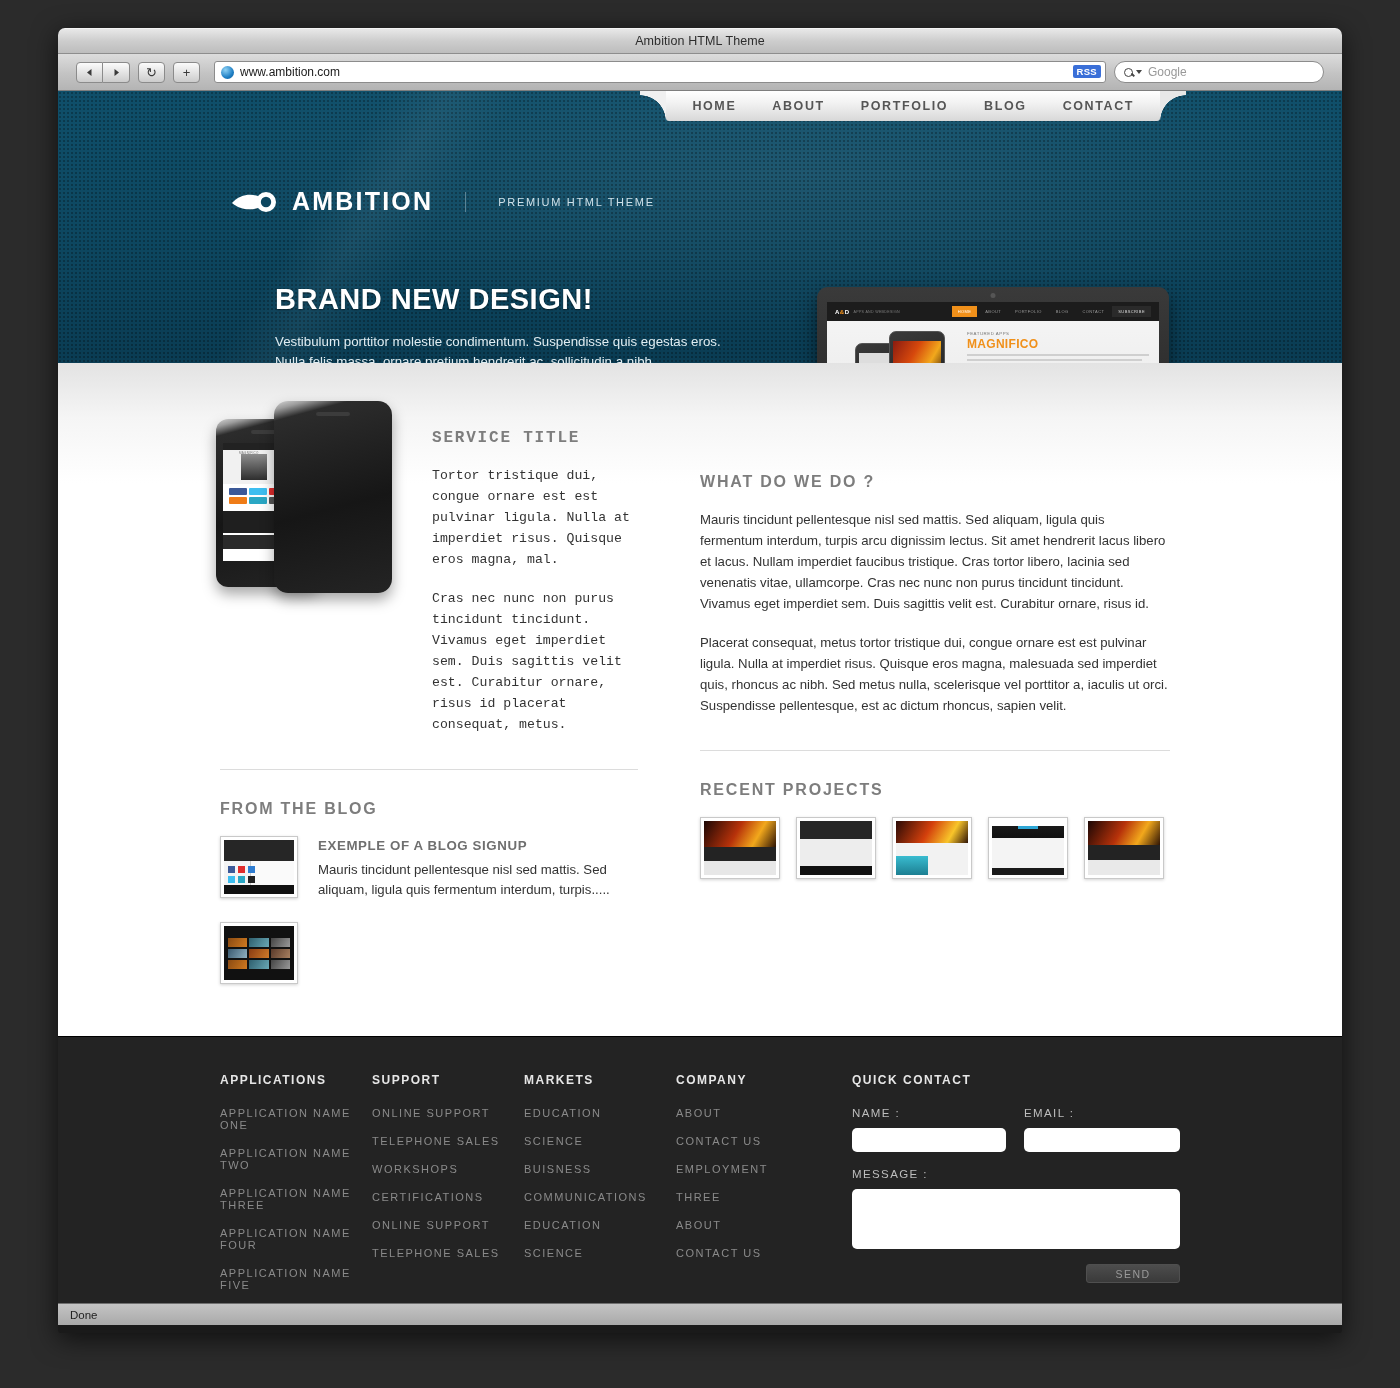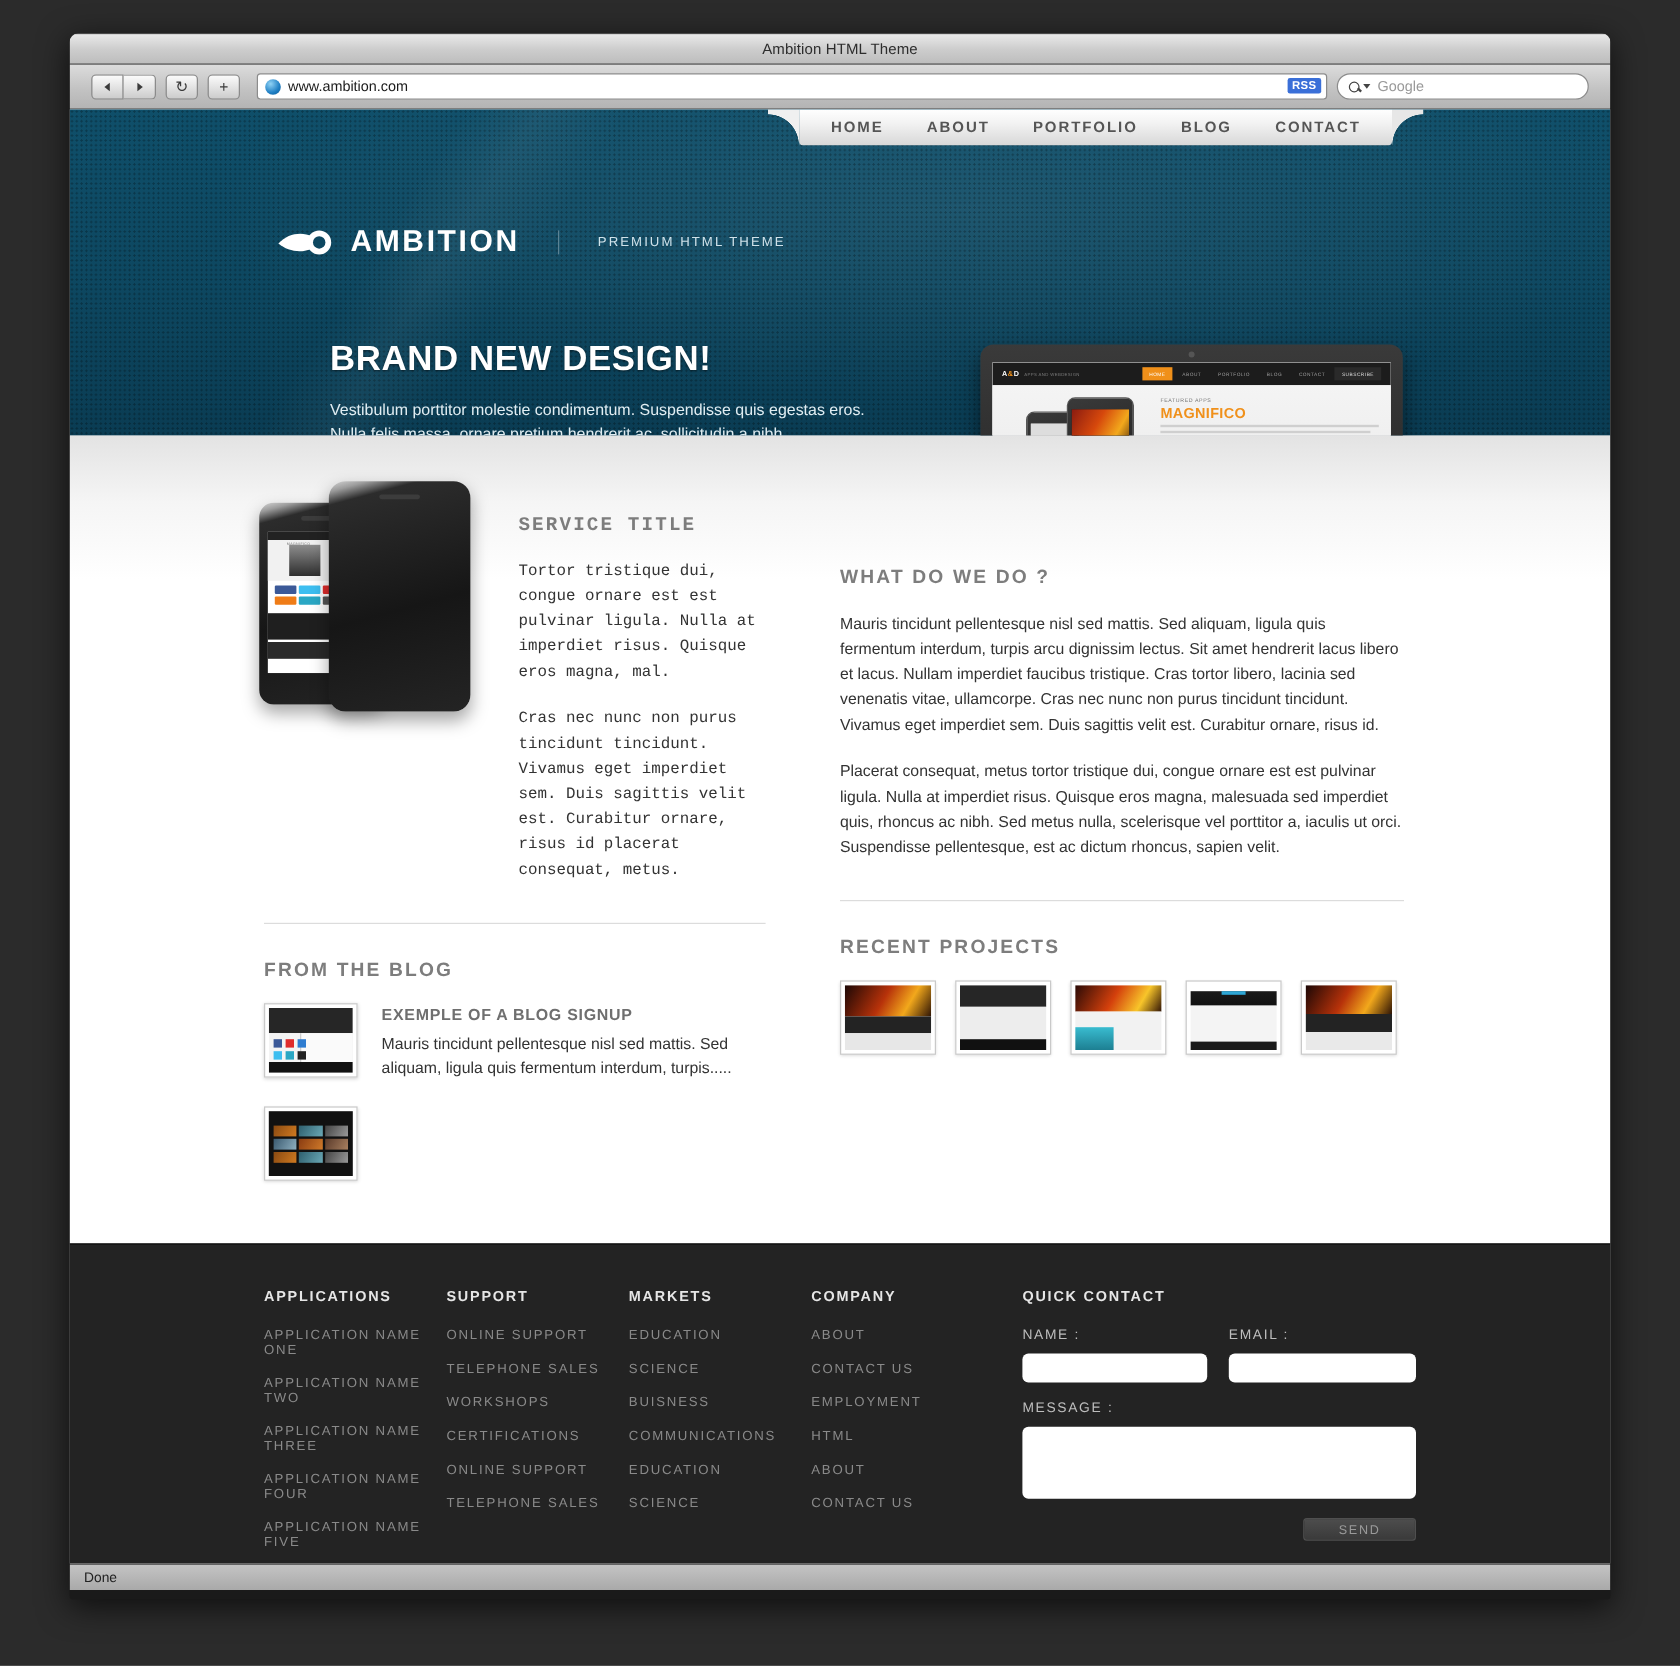--- a/index.html
+++ b/index.html
@@ -761,21 +761,21 @@
             <a class="flink" href="#">COMMUNICATIONS</a>
             <a class="flink" href="#">EDUCATION</a>
             <a class="flink" href="#">SCIENCE</a>
           </div>
 
           <div class="fcol">
             <div class="fhead">COMPANY</div>
             <a class="flink" href="#">ABOUT</a>
             <a class="flink" href="#">CONTACT US</a>
             <a class="flink" href="#">EMPLOYMENT</a>
-            <a class="flink" href="#">HTML</a>
+            <a class="flink" href="#">THREE</a>
             <a class="flink" href="#">ABOUT</a>
             <a class="flink" href="#">CONTACT US</a>
           </div>
 
           <div class="fcol wide">
             <div class="fhead">QUICK CONTACT</div>
             <div class="fform-row">
               <div class="ffield">
                 <label class="flabel">NAME :</label>
                 <input class="finput" type="text" value="" style="">

